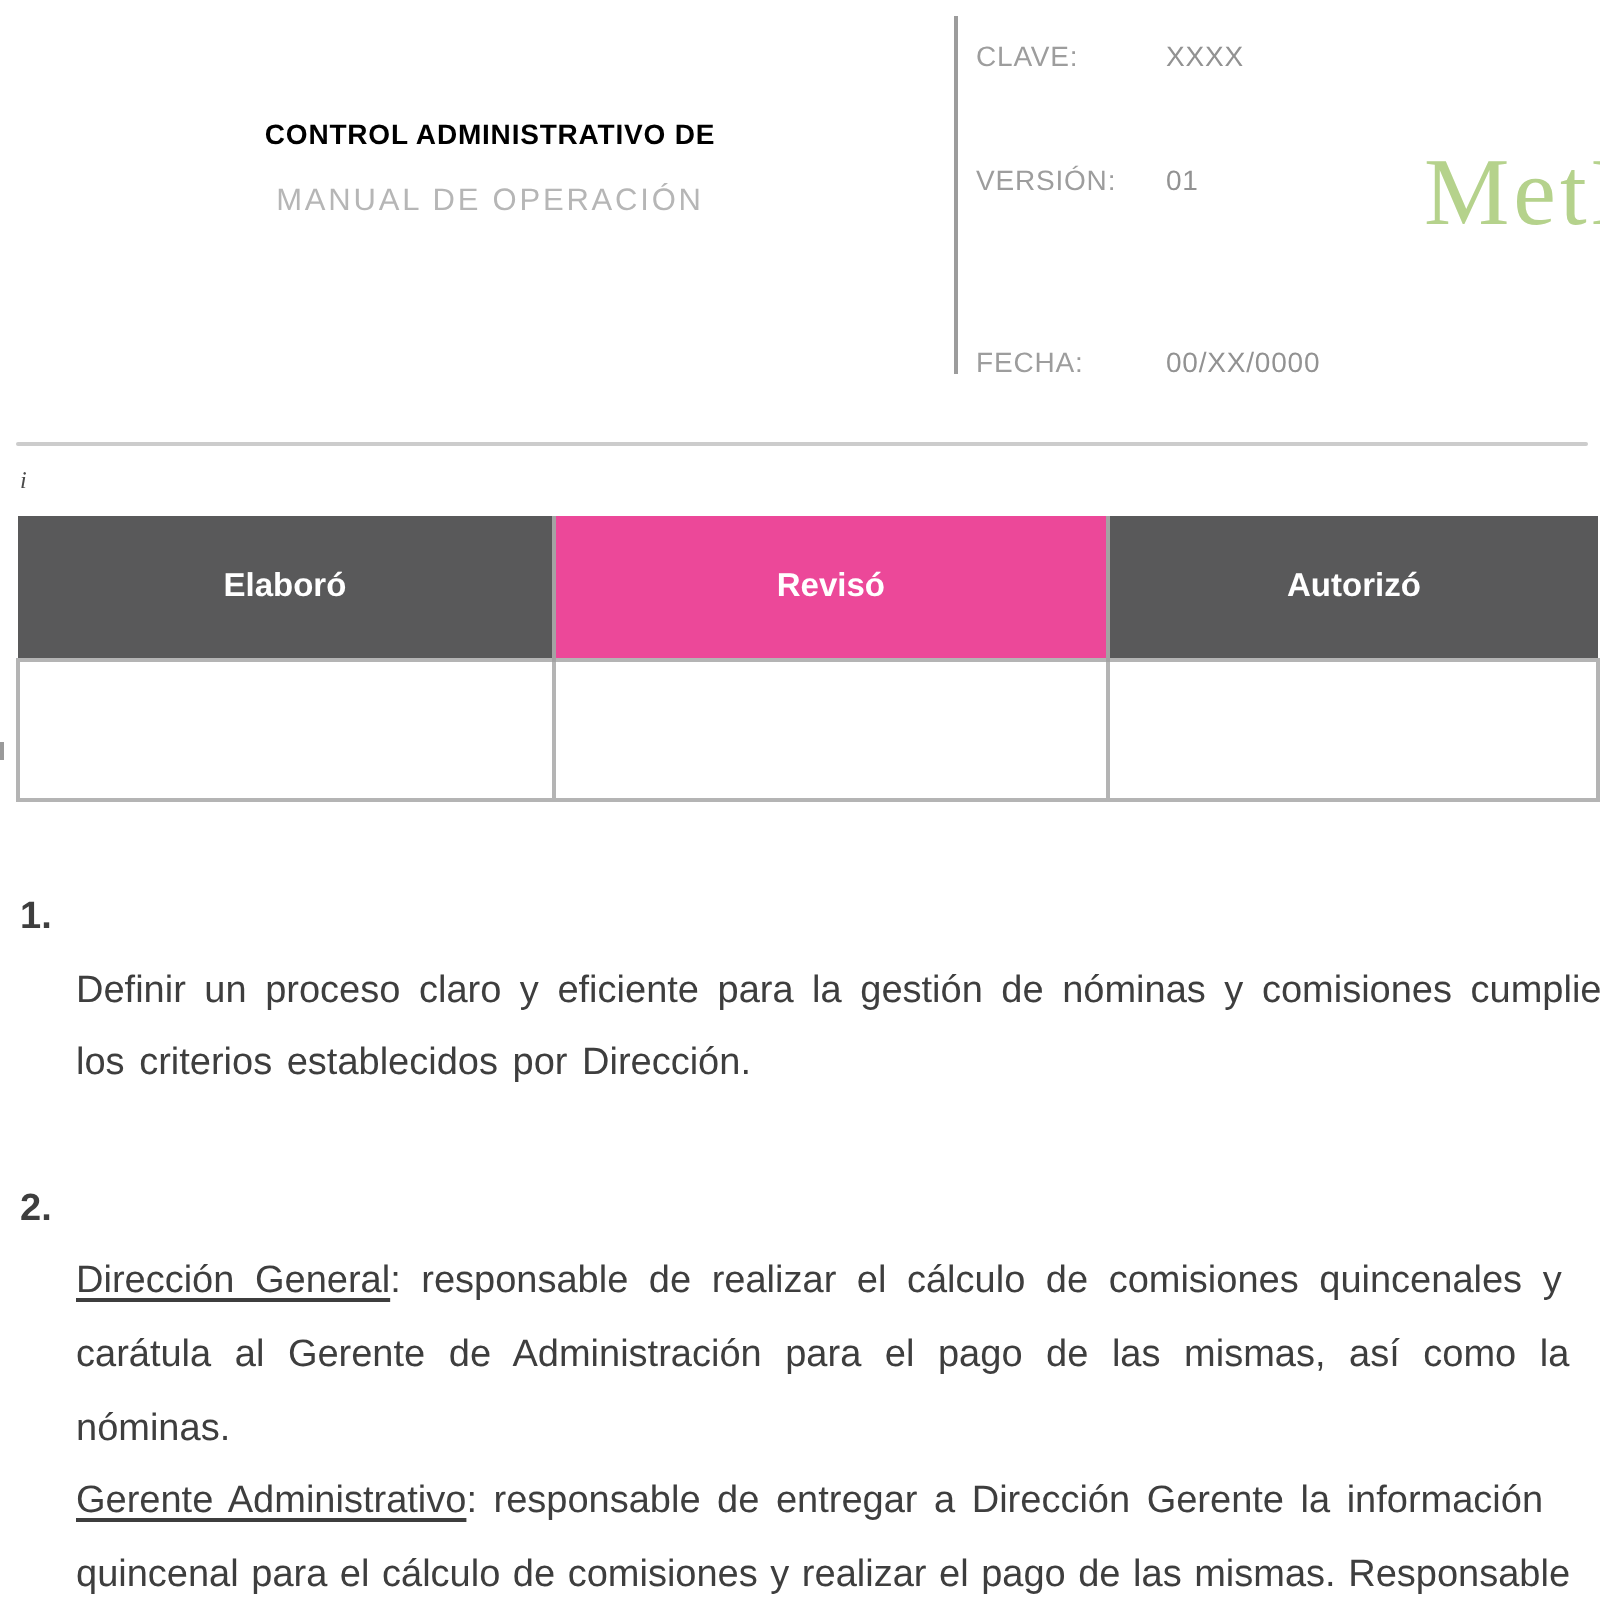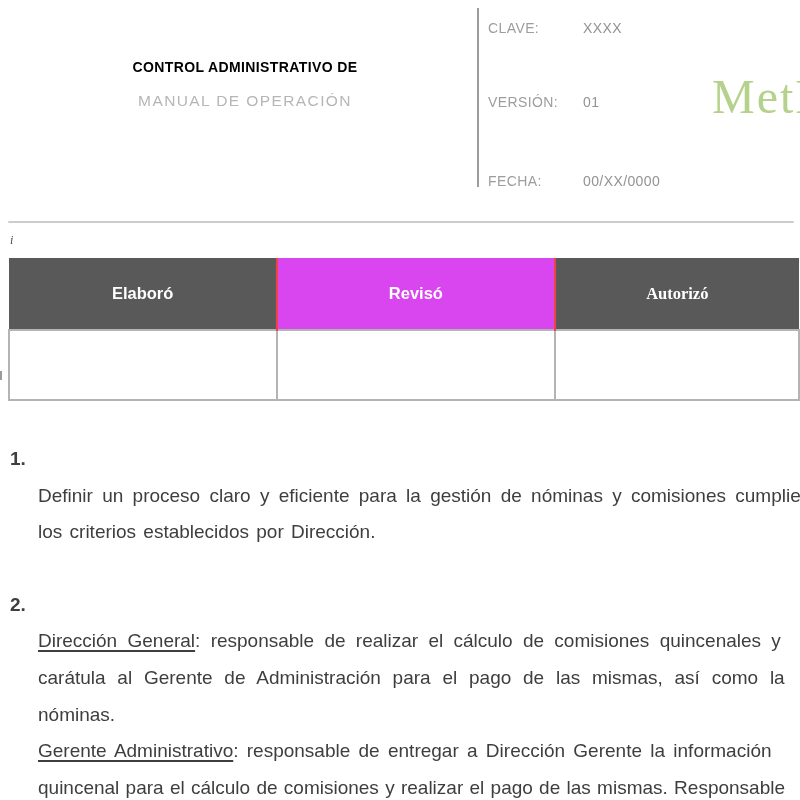--- a/index.html
+++ b/index.html
@@ -25,23 +25,23 @@
     font-family:"Liberation Serif",serif;font-size:48px;letter-spacing:2px;
   }
   
   .hrule{position:absolute;left:8px;top:221px;width:786px;height:2px;background:#cccccc;border-radius:1px;}
   .stray{position:absolute;left:10px;top:233px;font:italic 12px "Liberation Serif",serif;color:#4a4a4a;}
   .edge-artifact{position:absolute;left:0;top:371px;width:2px;height:9px;background:#9a9a9a;}
   
   table.sig{position:absolute;left:8px;top:258px;border-collapse:collapse;table-layout:fixed;}
   table.sig th{
     height:69px;font-size:16.5px;font-weight:bold;text-align:center;vertical-align:middle;
-    border-right:2px solid #ef4444;
+    border-right:2px solid #a3a3a3;
   }
-  table.sig th:last-child{border-right:none;font-family:Liberation Serif, serif;}
+  table.sig th:last-child{border-right:none;}
   table.sig td{height:66px;background:#ffffff;border:2px solid #b4b4b4;}
   
   .sections{position:absolute;left:0;top:441px;width:840px;font-size:19px;line-height:36.6px;color:#3e3e3e;}
   .sec + .sec{margin-top:36px;}
   .sec-heading{display:flex;font-weight:bold;}
   .sec-num{padding-left:10px;width:28px;flex:0 0 auto;box-sizing:content-box;}
   .sec-line{padding-left:38px;white-space:nowrap;}
   .u{text-decoration:underline;text-decoration-thickness:2px;text-underline-offset:3px;}
 </style>
 </head>
@@ -50,21 +50,21 @@
 <div class="title-block">
   <div>CONTROL ADMINISTRATIVO DE</div>
 </div>
 <div class="subtitle">MANUAL DE OPERACIÓN</div>
 <div class="vline"></div>
 <div id="meta-rows">
     <div class="meta-row" style="top: 20px;">
       <span class="meta-label">CLAVE:</span>
       <span class="meta-value">XXXX</span>
     </div>
-    <div class="meta-row" style="top: 94px;">
+    <div class="meta-row" style="top: 82px;">
       <span class="meta-label">VERSIÓN:</span>
       <span class="meta-value">01</span>
     </div>
     <div class="meta-row" style="top: 173px;">
       <span class="meta-label">FECHA:</span>
       <span class="meta-value">00/XX/0000</span>
     </div>
   </div>
 <div class="logo" style="color: rgb(181, 210, 140);">MetLife</div>
 
@@ -74,21 +74,21 @@
 
 <table class="sig">
   <colgroup>
       <col style="width:319px">
       <col style="width:332px">
       <col style="width:289px">
     </colgroup>
   <thead>
       <tr id="sig-head-row">
         <th style="background: rgb(89, 89, 90); color: rgb(255, 255, 255);">Elaboró</th>
-        <th style="background: #d946ef; color: rgb(255, 255, 255);">Revisó</th>
+        <th style="background: #ec4899; color: rgb(255, 255, 255);">Revisó</th>
         <th style="background: rgb(89, 89, 90); color: rgb(255, 255, 255);">Autorizó</th>
       </tr>
     </thead>
   <tbody>
       <tr id="sig-body-row">
         <td></td>
         <td></td>
         <td></td>
       </tr>
     </tbody>

